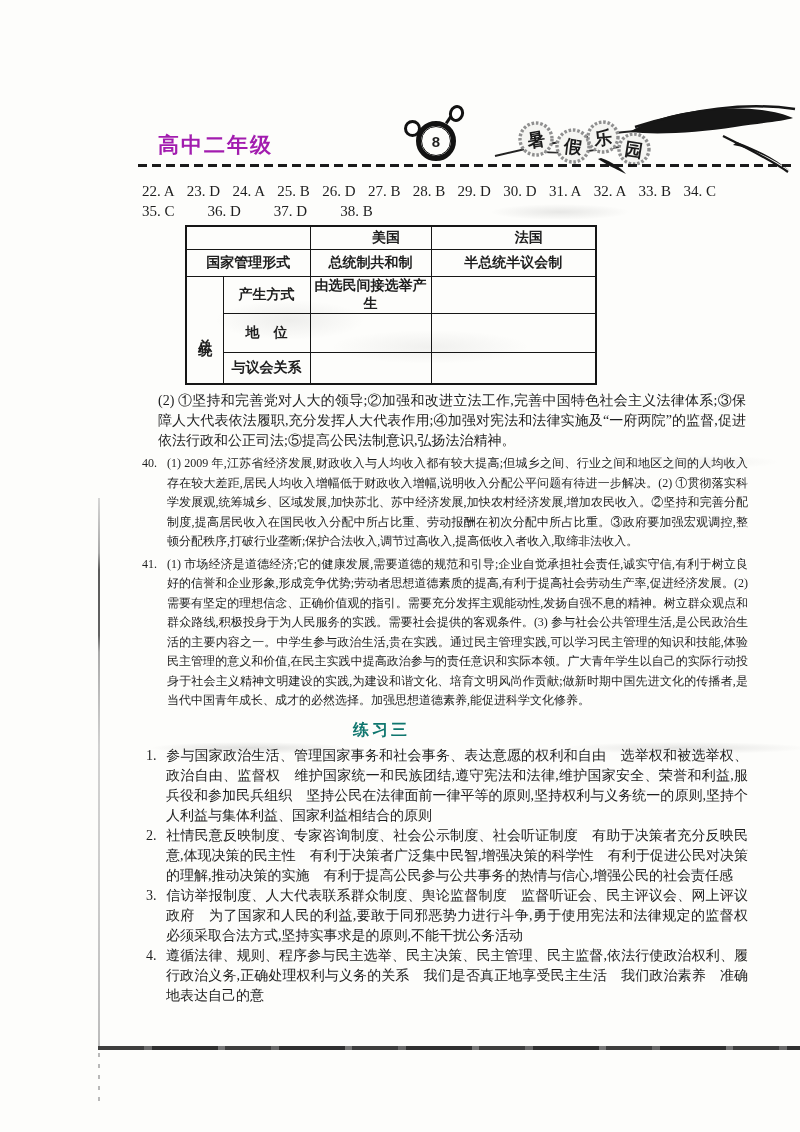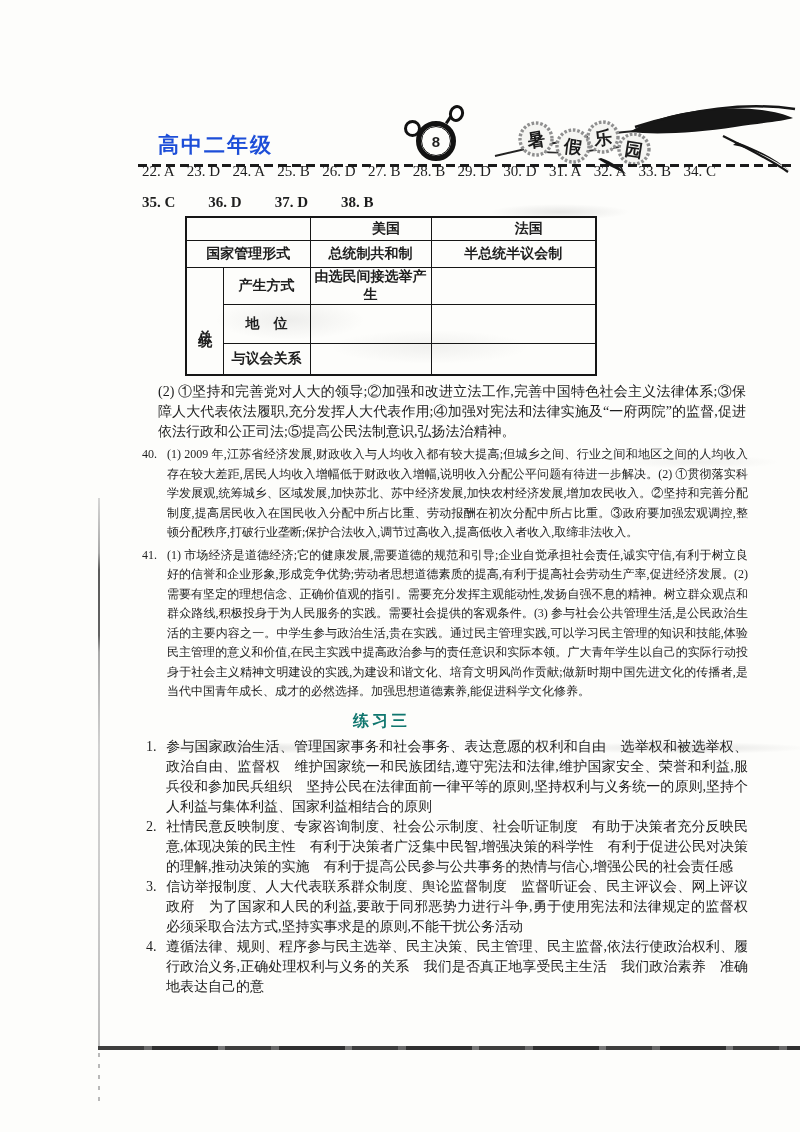--- a/index.html
+++ b/index.html
@@ -1,34 +1,34 @@
 <!DOCTYPE html>
 <html><head>
 <meta charset="utf-8">
 <style>
   html,body{margin:0;padding:0;background:#e9e9e9;}
   .page{position:relative;width:800px;height:1132px;background:#fdfdfb;overflow:hidden;
         font-family:"Liberation Serif","DejaVu Serif",serif;color:#1e1e1e;}
   
   .grade{position:absolute;left:158px;top:131px;font-size:21px;font-weight:bold;
-         font-family:"Liberation Sans","DejaVu Sans",sans-serif;letter-spacing:2px;color:#1d4ed8;}
+         font-family:"Liberation Sans","DejaVu Sans",sans-serif;letter-spacing:2px;color:#a21caf;}
   .dash-rule{position:absolute;left:138px;top:164px;width:656px;height:3px;
              background:repeating-linear-gradient(90deg,#1b1b1b 0 9px,transparent 9px 14px);}
   .badge-outer{position:absolute;left:416px;top:121px;width:30px;height:30px;border:5px solid #121212;border-radius:50%;}
   .badge-inner{position:absolute;inset:0px;border:1.5px solid #121212;border-radius:50%;
                display:flex;align-items:center;justify-content:center;
                font-size:15px;font-weight:bold;font-family:"Liberation Sans",sans-serif;}
   .badge-ring-left{position:absolute;left:404px;top:120px;width:11px;height:11px;border:3px solid #121212;border-radius:50%;background:#fff;}
   .badge-ring-right{position:absolute;left:449px;top:105px;width:9px;height:11px;border:3px solid #121212;border-radius:50%;transform:rotate(20deg);background:#fff;}
   .badge-stem{position:absolute;left:447px;top:116px;width:3px;height:8px;background:#121212;transform:rotate(35deg);}
   .banner-svg{position:absolute;left:485px;top:98px;}
   
-  .content{position:absolute;left:142px;top:163px;width:606px;}
+  .content{position:absolute;left:142px;top:183px;width:606px;}
   .ans-row1{display:flex;justify-content:space-between;width:574px;font-size:15px;white-space:nowrap;}
-  .ans-row2{display:flex;gap:33px;margin-top:14px;font-size:15px;white-space:nowrap;font-weight:bold;}
+  .ans-row2{display:flex;gap:33px;margin-top:3px;font-size:15px;white-space:nowrap;}
   .q39-line{margin-top:3px;font-size:15px;}
   .q39-line .sp{display:inline-block;width:8px;}
   
   .gov-table{border-collapse:collapse;margin:5px 0 0 43px;table-layout:fixed;}
   .gov-table td{border:1.6px solid #161616;text-align:center;vertical-align:middle;
                 font-size:14px;font-weight:600;padding:0 2px;overflow:hidden;}
   .gov-table{border:2.5px solid #161616;}
   .c1{width:37px;} .c2{width:87px;} .c3{width:121px;} .c4{width:165px;}
   .r1 td{height:22px;padding-left:33px;} .r2 td{height:26px;} .r3 td{height:25px;} .r4 td{height:38px;} .r5 td{height:30px;}
   .vert{writing-mode:vertical-rl;text-orientation:upright;letter-spacing:3px;padding:0;}

